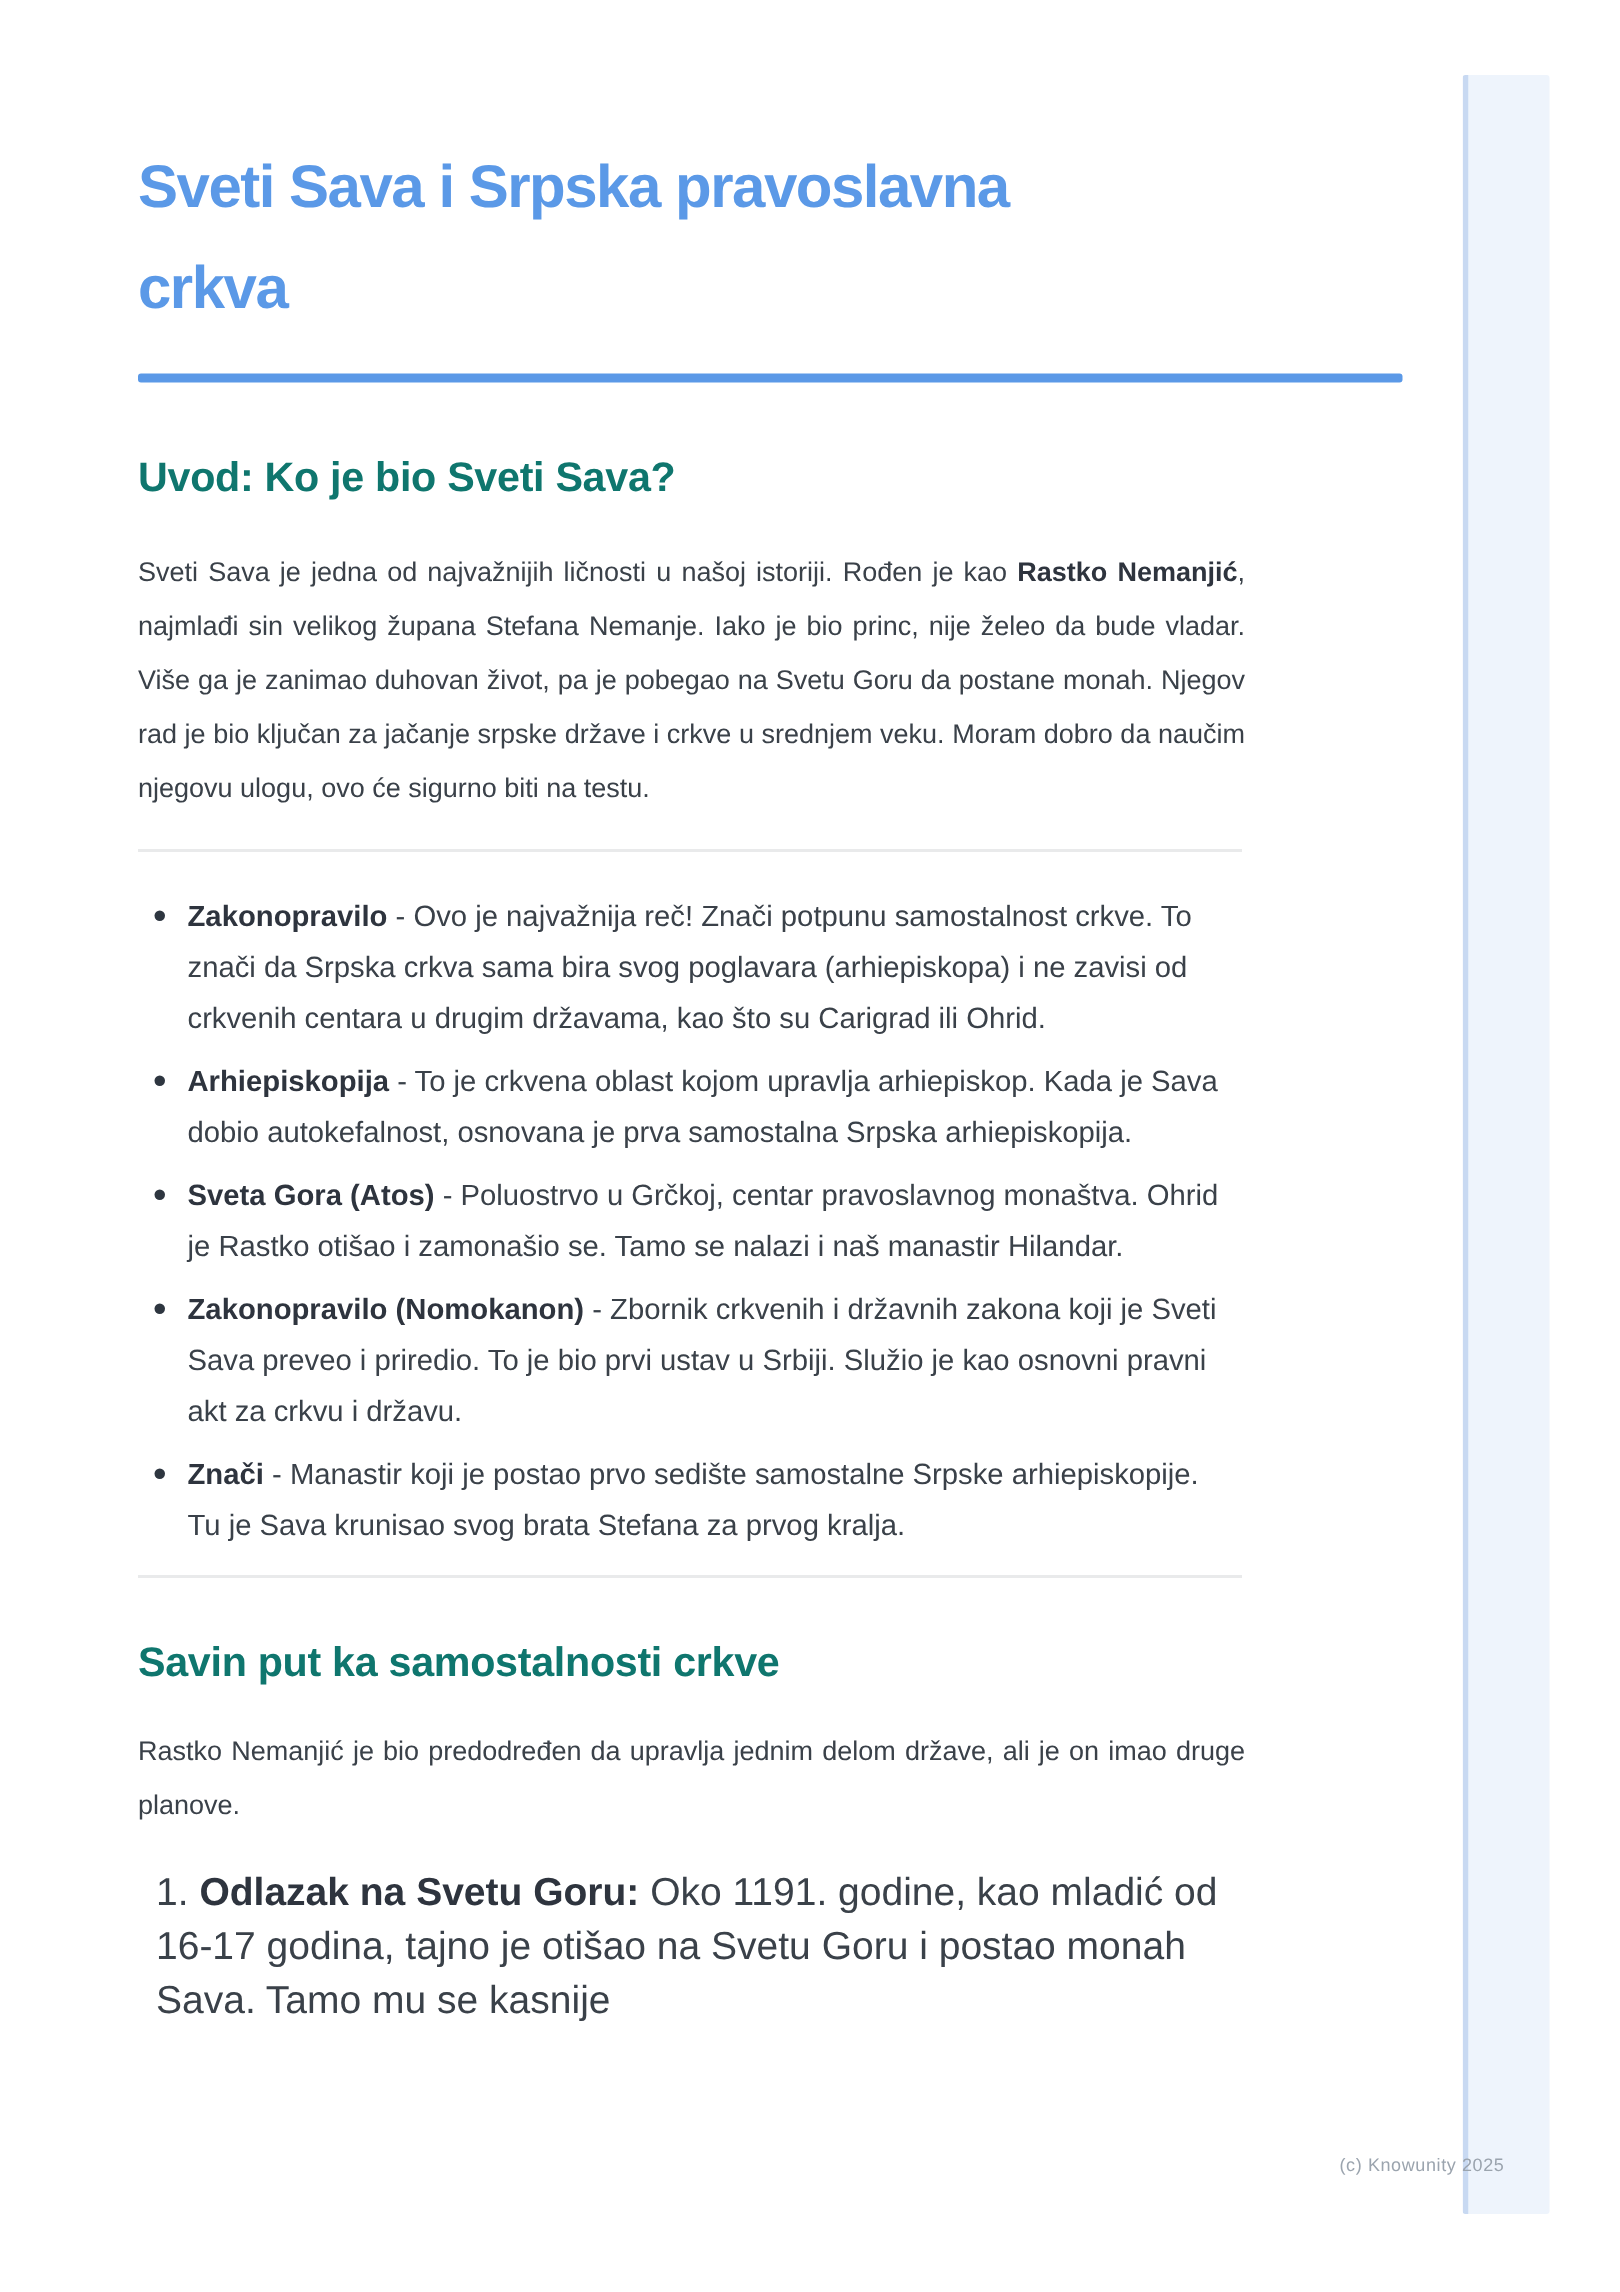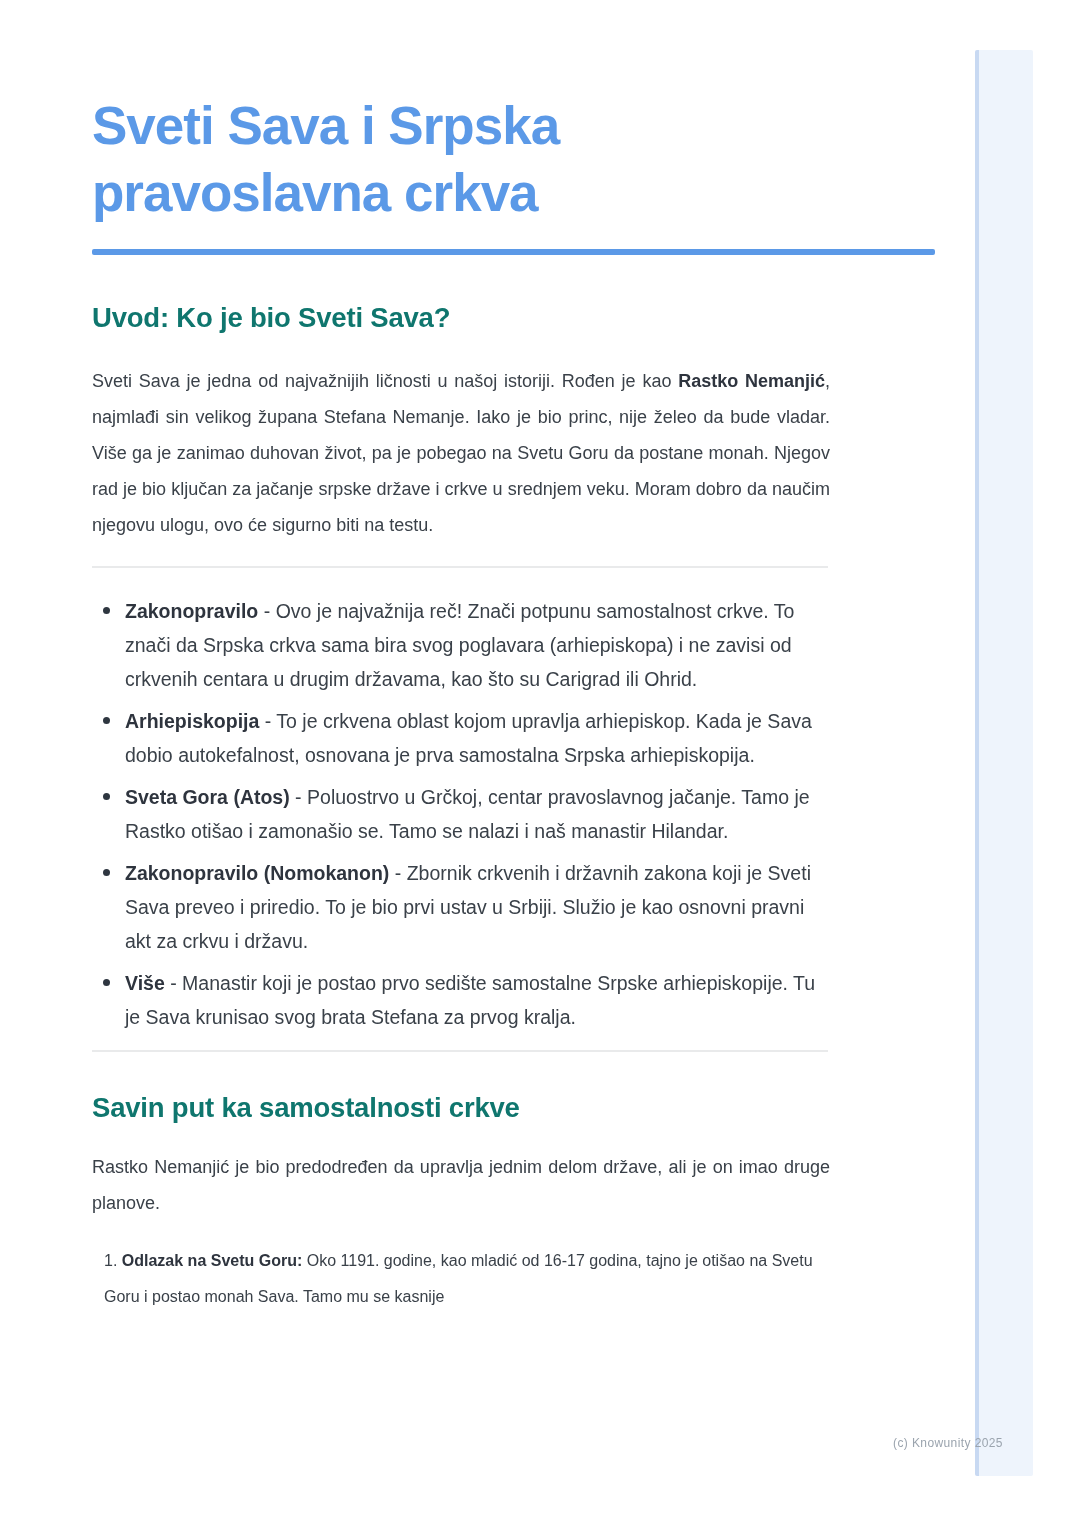--- a/index.html
+++ b/index.html
@@ -38,21 +38,21 @@
   .content {
     position: absolute;
     left: 92px;
     top: 0;
     width: 845px;
   }
 
   h1.page-title {
     margin: 92px 0 0 0;
     width: 660px;
-    font-size: 53px;
+    font-size: 40px;
     line-height: 67px;
     font-weight: 700;
     letter-spacing: -1px;
     color: #5b99e7;
   }
 
   .title-rule {
     margin-top: 23px;
     width: 843px;
     height: 6px;
@@ -117,21 +117,21 @@
     background: #2e3640;
   }
 
   ol.steps-list {
     list-style: none;
     margin: 22px 0 0 0;
     padding: 0 0 0 12px;
     width: 726px;
   }
   ol.steps-list li {
-    font-size: 16px;
+    font-size: 26px;
     line-height: 36px;
     color: #3a4149;
   }
 </style>
 </head>
 <body>
 
 <div class="side-strip"></div>
 <div class="watermark">(c) Knowunity 2025</div>
 
@@ -142,23 +142,23 @@
 
   <h2 class="section-heading h-intro">Uvod: Ko je bio Sveti Sava?</h2>
   <p class="body-para"><span>Sveti Sava je jedna od najvažnijih ličnosti u našoj istoriji. Rođen je kao </span><strong>Rastko Nemanjić</strong><span>, najmlađi sin velikog župana Stefana Nemanje. Iako je bio princ, nije želeo da bude vladar. Više ga je zanimao duhovan život, pa je pobegao na Svetu Goru da postane monah. Njegov rad je bio ključan za jačanje srpske države i crkve u srednjem veku. Moram dobro da naučim njegovu ulogu, ovo će sigurno biti na testu.</span></p>
 
   <div class="divider"></div>
 
 
   <ul class="terms-list">
     <li><strong>Zakonopravilo</strong><span> - </span><span>Ovo je najvažnija reč! Znači potpunu samostalnost crkve. To znači da Srpska crkva sama bira svog poglavara (arhiepiskopa) i ne zavisi od crkvenih centara u drugim državama, kao što su Carigrad ili Ohrid.</span></li>
     <li><strong>Arhiepiskopija</strong><span> - </span><span>To je crkvena oblast kojom upravlja arhiepiskop. Kada je Sava dobio autokefalnost, osnovana je prva samostalna Srpska arhiepiskopija.</span></li>
-    <li><strong>Sveta Gora (Atos)</strong><span> - </span><span>Poluostrvo u Grčkoj, centar pravoslavnog jačanje. Tamo je Rastko otišao i zamonašio se. Tamo se nalazi i naš manastir Hilandar.</span></li>
+    <li><strong>Sveta Gora (Atos)</strong><span> - </span><span>Poluostrvo u Grčkoj, centar pravoslavnog monaštva. Ohrid je Rastko otišao i zamonašio se. Tamo se nalazi i naš manastir Hilandar.</span></li>
     <li><strong>Zakonopravilo (Nomokanon)</strong><span> - </span><span>Zbornik crkvenih i državnih zakona koji je Sveti Sava preveo i priredio. To je bio prvi ustav u Srbiji. Služio je kao osnovni pravni akt za crkvu i državu.</span></li>
-    <li><strong>Više</strong><span> - </span><span>Manastir koji je postao prvo sedište samostalne Srpske arhiepiskopije. Tu je Sava krunisao svog brata Stefana za prvog kralja.</span></li>
+    <li><strong>Znači</strong><span> - </span><span>Manastir koji je postao prvo sedište samostalne Srpske arhiepiskopije. Tu je Sava krunisao svog brata Stefana za prvog kralja.</span></li>
   </ul>
 
   <div class="divider divider-2"></div>
 
   <h2 class="section-heading h-journey">Savin put ka samostalnosti crkve</h2>
   <p class="body-para p-journey">Rastko Nemanjić je bio predodređen da upravlja jednim delom države, ali je on imao druge planove.</p>
 
   <ol class="steps-list">
     <li><span>1.</span> <strong>Odlazak na Svetu Goru:</strong><span> Oko 1191. godine, kao mladić od 16-17 godina, tajno je otišao na Svetu Goru i postao monah Sava. Tamo mu se kasnije</span></li>
   </ol>

